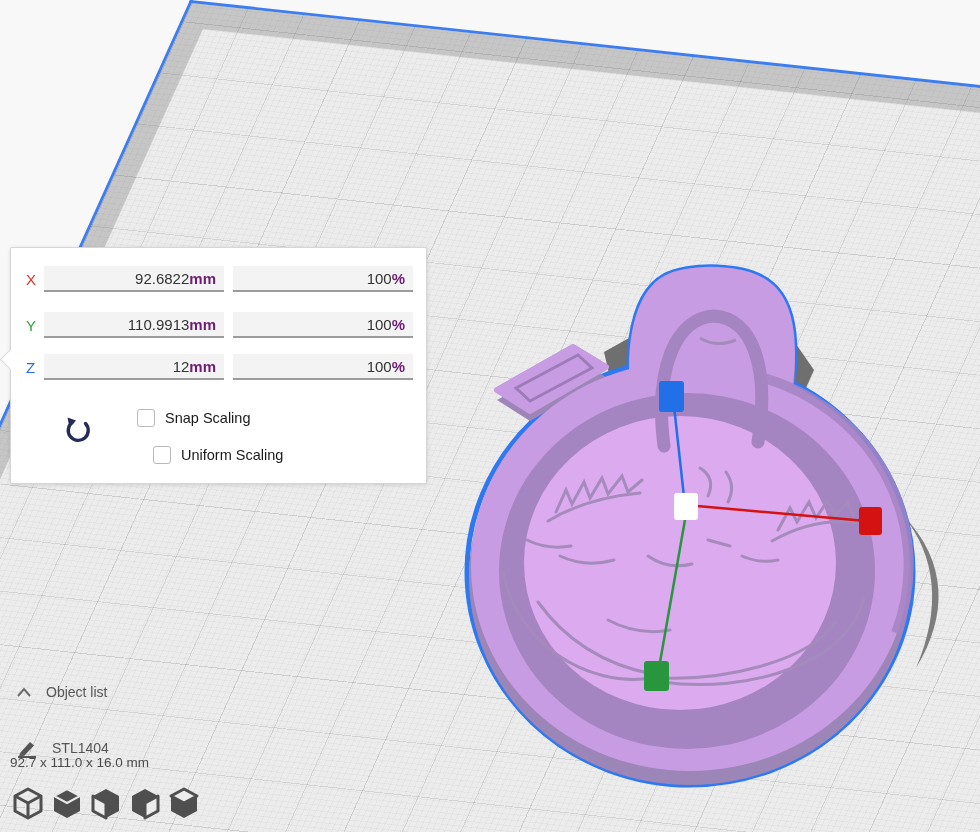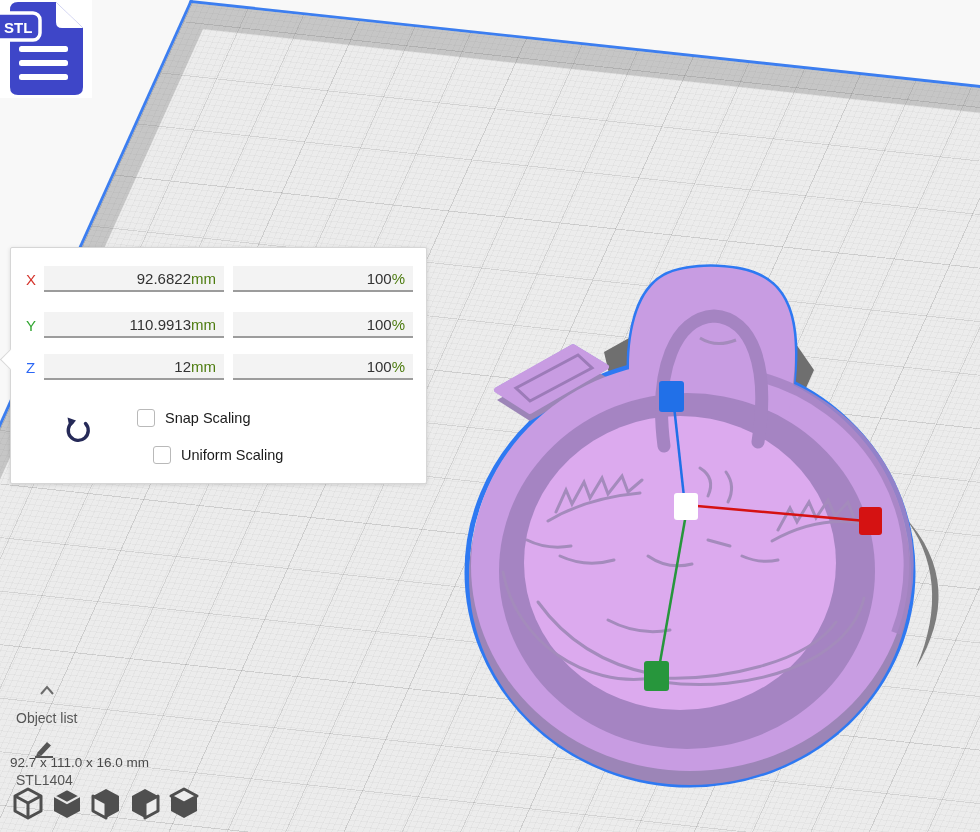--- a/index.html
+++ b/index.html
@@ -48,29 +48,29 @@
   .srow .axis{
     position:absolute;left:15px;top:5px;width:20px;font-size:15px;line-height:18px;
   }
   .axis-x{color:var(--axis-x,#d5342c);} .axis-y{color:var(--axis-y,#2fa52f);} .axis-z{color:var(--axis-z,#2b67f5);}
   .field{
     position:absolute;top:0;height:26px;background:var(--field-bg,#f3f3f3);
     border-bottom:2px solid var(--field-underline,#9c9c9c);
     font-size:15px;display:flex;align-items:center;justify-content:flex-end;
     padding:0 8px;box-sizing:border-box;color:#333;
   }
-  .field .unit{color:#4d7c0f;}
+  .field .unit{color:#701a75;font-weight:bold;}
   .f-mm{left:33px;width:180px;}
   .f-pct{left:222px;width:180px;}
   .checkline{position:absolute;left:126px;display:flex;align-items:center;gap:10px;margin-top:8px;}
   .checkbox{width:18px;height:18px;border:1.5px solid #b9b9b9;border-radius:3px;background:#fff;box-sizing:border-box;}
   .checklabel{font-size:14.5px;color:#1a1a1a;}
   .reset-btn{position:absolute;left:52px;top:168px;width:30px;height:30px;cursor:pointer;}
   
-  .ol-row{position:absolute;display:flex;align-items:center;gap:14px;color:#555;font-size:14px;flex-direction:column;}
+  .ol-row{position:absolute;display:flex;align-items:center;gap:14px;color:#555;font-size:14px;}
   .ol-toggle{left:16px;top:684px;}
   .ol-item{left:16px;top:718px;margin-top:20px;}
   .ol-dims{position:absolute;left:10px;top:755px;color:#4a4a4a;font-size:13.5px;}
   .view-toolbar{position:absolute;left:12px;top:786px;display:flex;gap:7px;}
   .view-btn{width:32px;height:34px;cursor:pointer;}
 </style>
 </head>
 <body>
 
 <div style="position:absolute;inset:0;">
@@ -140,31 +140,20 @@
       <line x1="684" y1="497" x2="673" y2="397" style="stroke:var(--handle-z)" stroke-width="2.5"></line>
       <line x1="686" y1="514" x2="659" y2="668" style="stroke:var(--handle-y)" stroke-width="2.5"></line>
       <line x1="697" y1="506" x2="866" y2="521" style="stroke:var(--handle-x)" stroke-width="2.5"></line>
       <rect x="659" y="381" width="25" height="31" rx="3" style="fill:var(--handle-z)"></rect>
       <rect x="859" y="507" width="23" height="28" rx="3" style="fill:var(--handle-x)"></rect>
       <rect x="644" y="661" width="25" height="30" rx="3" style="fill:var(--handle-y)"></rect>
       <rect x="674" y="493" width="24" height="27" rx="3" style="fill:var(--handle-center)"></rect>
     </g>
   </svg>
 
-  <div class="file-patch">
-    <svg width="92" height="98" viewBox="0 0 92 98">
-      <path d="M 18 2 H 56 L 83 28 V 87 Q 83 95 75 95 H 18 Q 10 95 10 87 V 10 Q 10 2 18 2 Z" style="fill:var(--icon-indigo)"></path>
-      <path d="M 56 2 L 83 28 H 62 Q 56 28 56 22 Z" fill="#ffffff"></path>
-      <rect x="19" y="46" width="49" height="6" rx="2.5" fill="#ffffff"></rect>
-      <rect x="19" y="60" width="49" height="6" rx="2.5" fill="#ffffff"></rect>
-      <rect x="19" y="74" width="49" height="6" rx="2.5" fill="#ffffff"></rect>
-      <rect x="-6" y="13" width="46" height="27" rx="7" style="fill:var(--icon-indigo)" stroke="#ffffff" stroke-width="3.5"></rect>
-      <text x="4" y="33" fill="#ffffff" font-size="15" font-weight="bold" font-family="Liberation Sans, sans-serif">STL</text>
-    </svg>
-  </div>
 
   <div class="scale-panel">
     <div class="notch"></div>
 
     <div class="srow" style="top:18px;">
       <span class="axis axis-x">X</span>
       <div class="field f-mm">
         <span>92.6822</span>
         <span class="unit">mm</span>
       </div>

